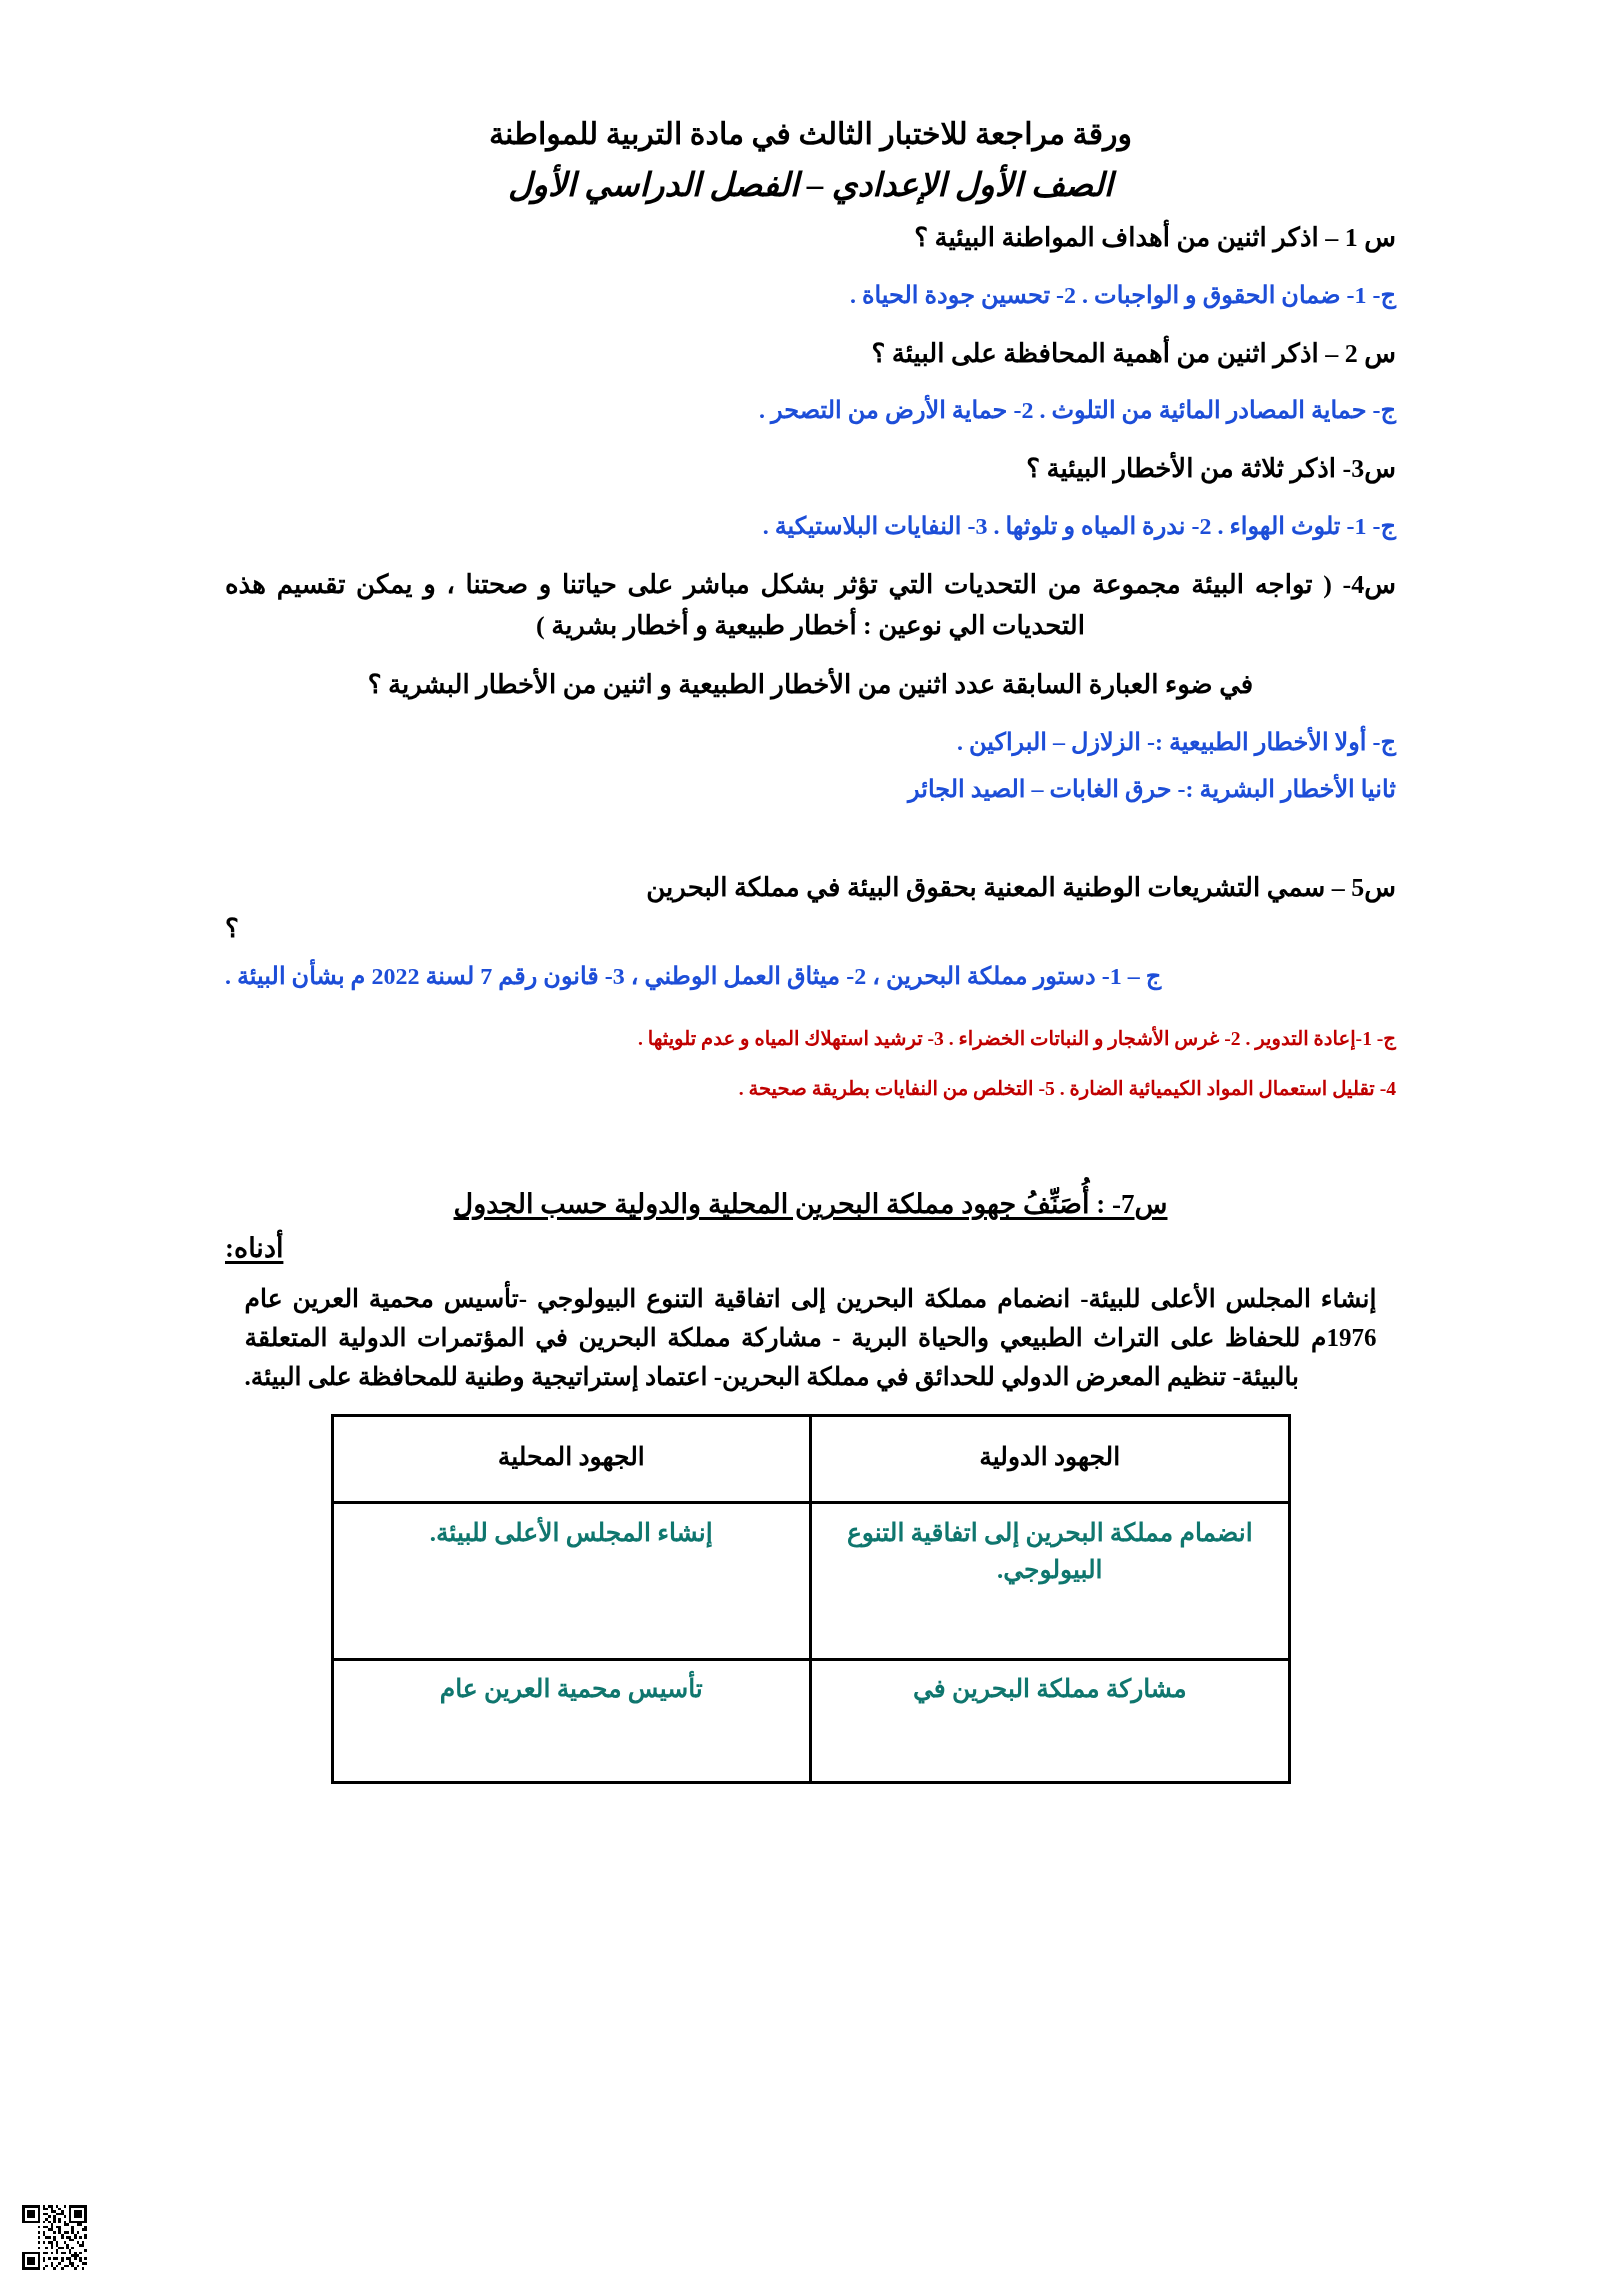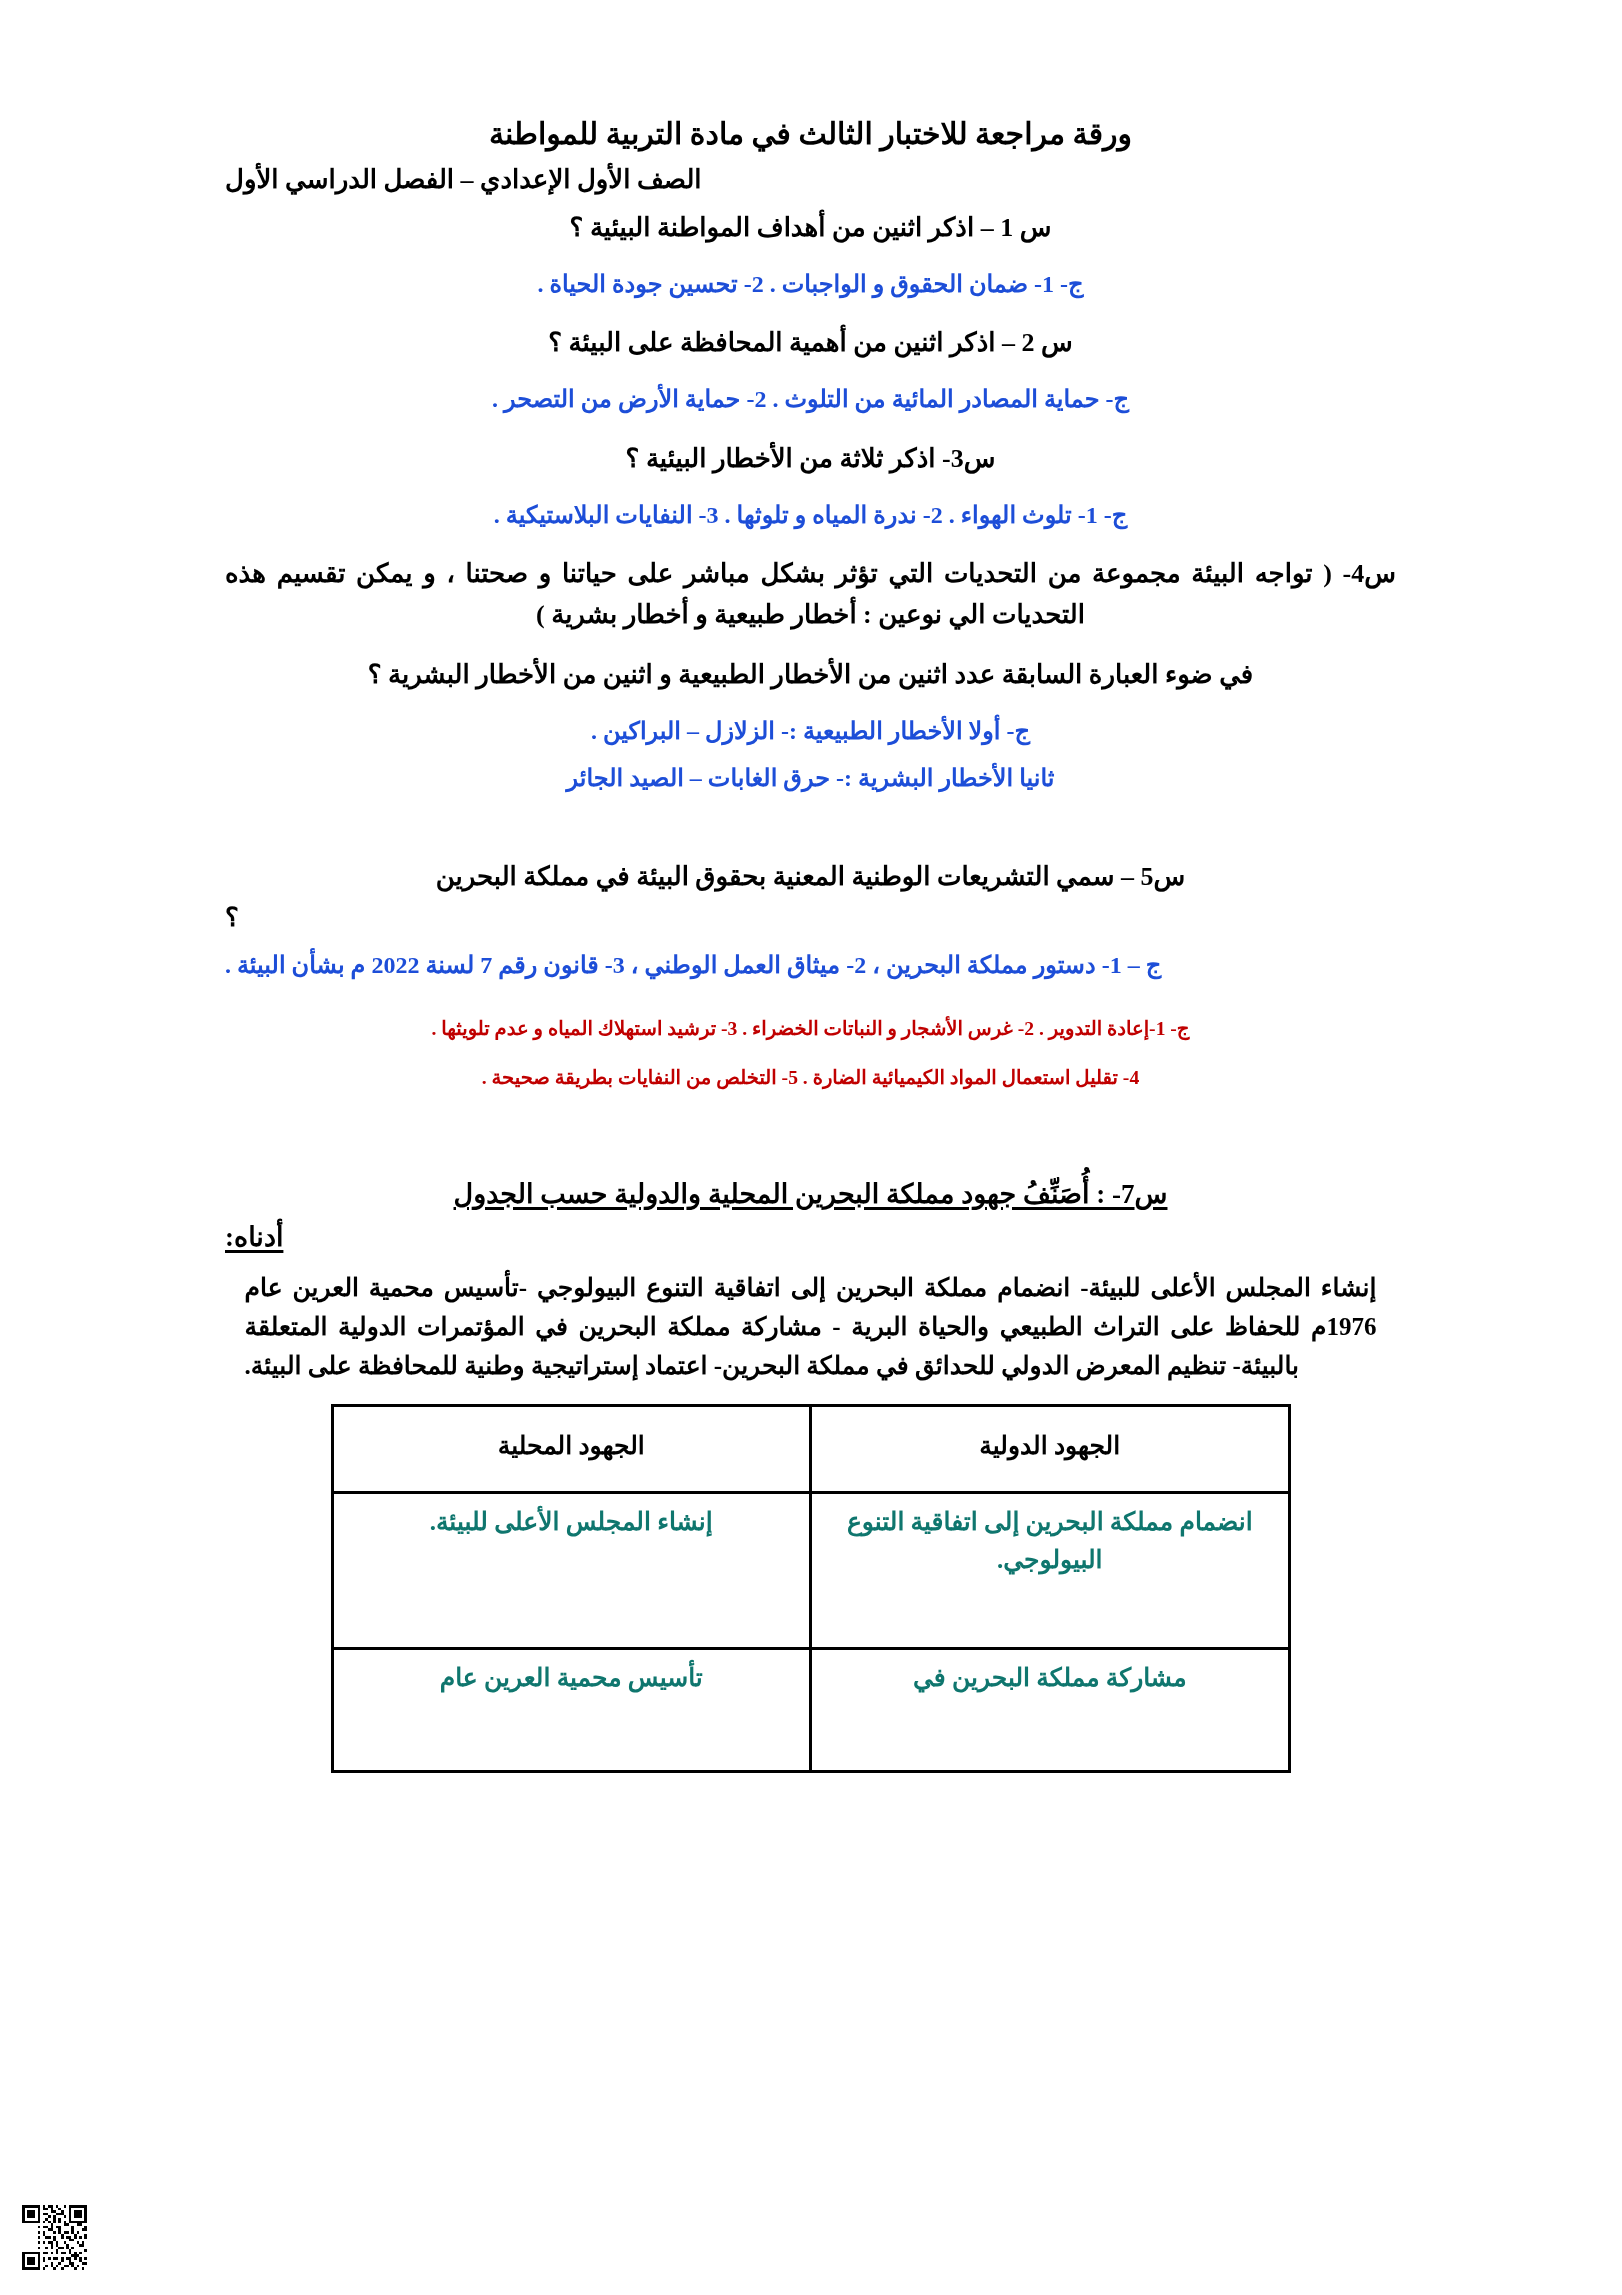--- a/index.html
+++ b/index.html
@@ -32,25 +32,26 @@
   
   .doc-title {
     font-size: 30px;
     font-weight: bold;
     text-align: center;
     line-height: 1.52;
     letter-spacing: 0;
     margin: 0 0 3.9px 0;
   }
   .doc-subtitle {
-    font-size: 26px;
-    font-weight: bold;
-    text-align: left;
+    font-size: 33px;
+    font-weight: bold;
+    text-align: center;
     line-height: 1.52;
     margin: 0 0 6.5px 0;
+    font-style: italic;
   }
 
   
   .qline {
     font-size: 26px;
     font-weight: bold;
     line-height: 1.58;
     margin: 0;
     padding: 0;
     color: #000000;
@@ -64,21 +65,20 @@
     color: #1d4ed8;
   }
   .aline-small {
     font-size: 19.6px;
     font-weight: bold;
     line-height: 1.6;
     margin: 0;
     color: #C00000;
   }
   .center {
-    text-align: center;
   }
   .justify {
     text-align: justify;
     text-align-last: center;
   }
 
   .gap-xs { height: 9.2px; }
   .gap-s  { height: 18.3px; }
   .gap-l  { height: 58px; }
   .gap-xl { height: 79px; }

